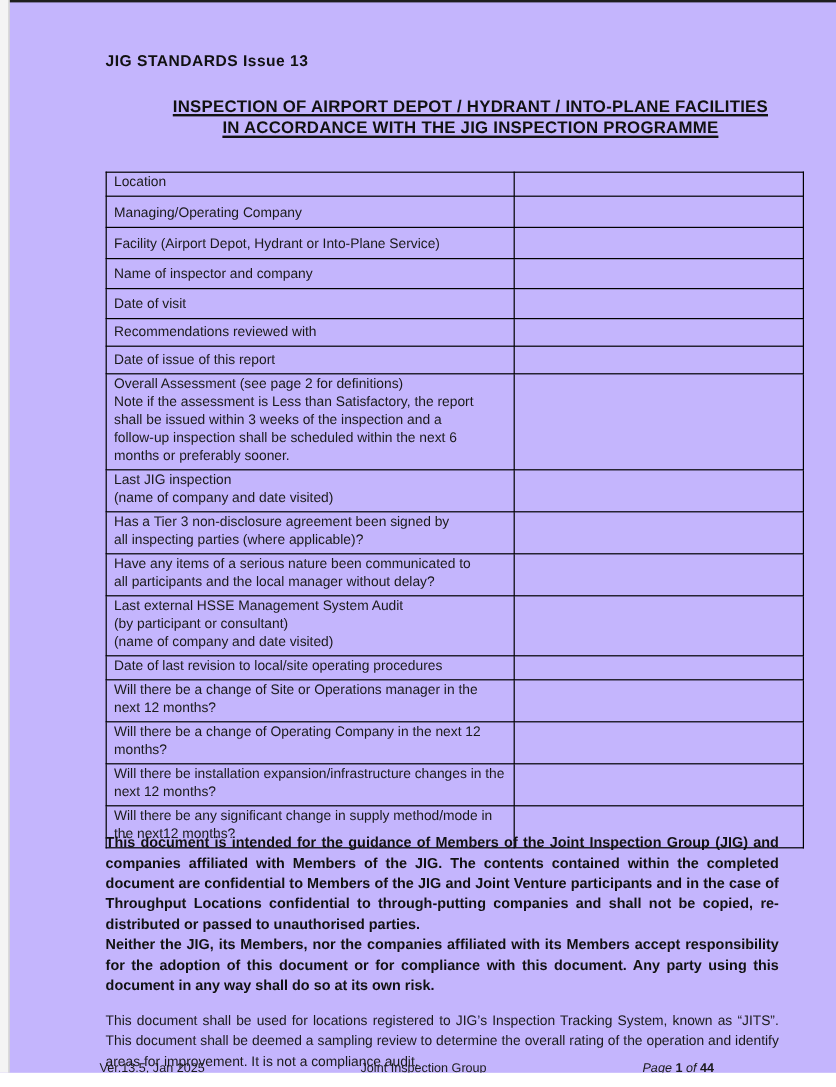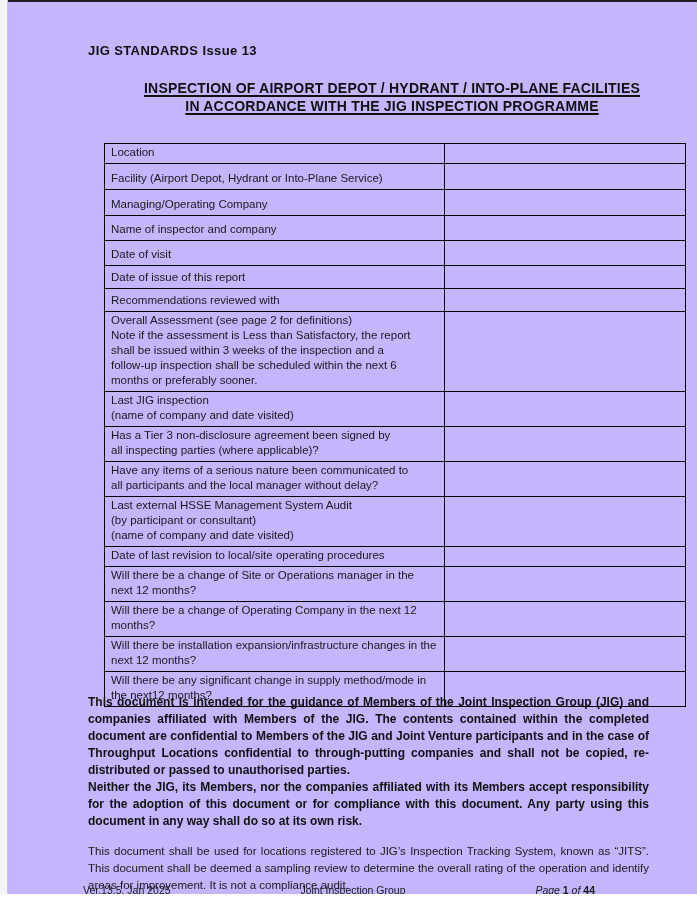--- a/index.html
+++ b/index.html
@@ -18,21 +18,21 @@
   .scan-top-line { position:absolute; left:0; top:0; width:697px; height:2px; background:#1e1e1e; }
 
   .doc-header { position:absolute; left:88px; top:43px;
     font-size:13px; font-weight:bold; letter-spacing:0.4px; color:#111; }
 
   .doc-title { position:absolute; left:70px; top:79px; width:596px;
     text-align:center; font-size:14px; font-weight:bold; line-height:18px;
     letter-spacing:0.2px; color:#111; }
   .doc-title .u { text-decoration:underline; text-decoration-thickness:2px; text-underline-offset:2px;padding-left:48px; }
 
-  table.form { position:absolute; left:104px; top:143px;
+  table.form { position:absolute; left:88px; top:143px;
     border-collapse:collapse; table-layout:fixed; width:561px; }
   table.form td { border:1px solid #000; vertical-align:bottom;
     font-size:11.5px; line-height:15px; overflow:hidden; }
   td.cell-label { width:331px; padding:1px 2px 3px 6px; white-space:pre; }
   td.cell-value { width:230px; padding:1px 4px 3px 6px; }
 
   #form-tbody tr:nth-child(1)  { height:20px; }
   #form-tbody tr:nth-child(2)  { height:26px; }
   #form-tbody tr:nth-child(3)  { height:26px; }
   #form-tbody tr:nth-child(4)  { height:25px; }
@@ -79,46 +79,46 @@
   </div>
 
   <table class="form">
     <tbody id="form-tbody">
     <tr>
       <td class="cell-label">Location</td>
       <td class="cell-value"></td>
     </tr>
 
     <tr>
-      <td class="cell-label">Facility (Airport Depot, Hydrant or Into-Plane Service)</td>
+      <td class="cell-label">Managing/Operating Company</td>
       <td class="cell-value"></td>
     </tr>
 
     <tr>
-      <td class="cell-label">Managing/Operating Company</td>
+      <td class="cell-label">Facility (Airport Depot, Hydrant or Into-Plane Service)</td>
       <td class="cell-value"></td>
     </tr>
 
     <tr>
       <td class="cell-label">Name of inspector and company</td>
       <td class="cell-value"></td>
     </tr>
 
     <tr>
       <td class="cell-label">Date of visit</td>
       <td class="cell-value"></td>
     </tr>
 
     <tr>
-      <td class="cell-label">Date of issue of this report</td>
+      <td class="cell-label">Recommendations reviewed with</td>
       <td class="cell-value"></td>
     </tr>
 
     <tr>
-      <td class="cell-label">Recommendations reviewed with</td>
+      <td class="cell-label">Date of issue of this report</td>
       <td class="cell-value"></td>
     </tr>
 
     <tr>
       <td class="cell-label">Overall Assessment (see page 2 for definitions)
 Note if the assessment is Less than Satisfactory, the report
 shall be issued within 3 weeks of the inspection and a
 follow-up inspection shall be scheduled within the next 6
 months or preferably sooner.</td>
       <td class="cell-value"></td>

